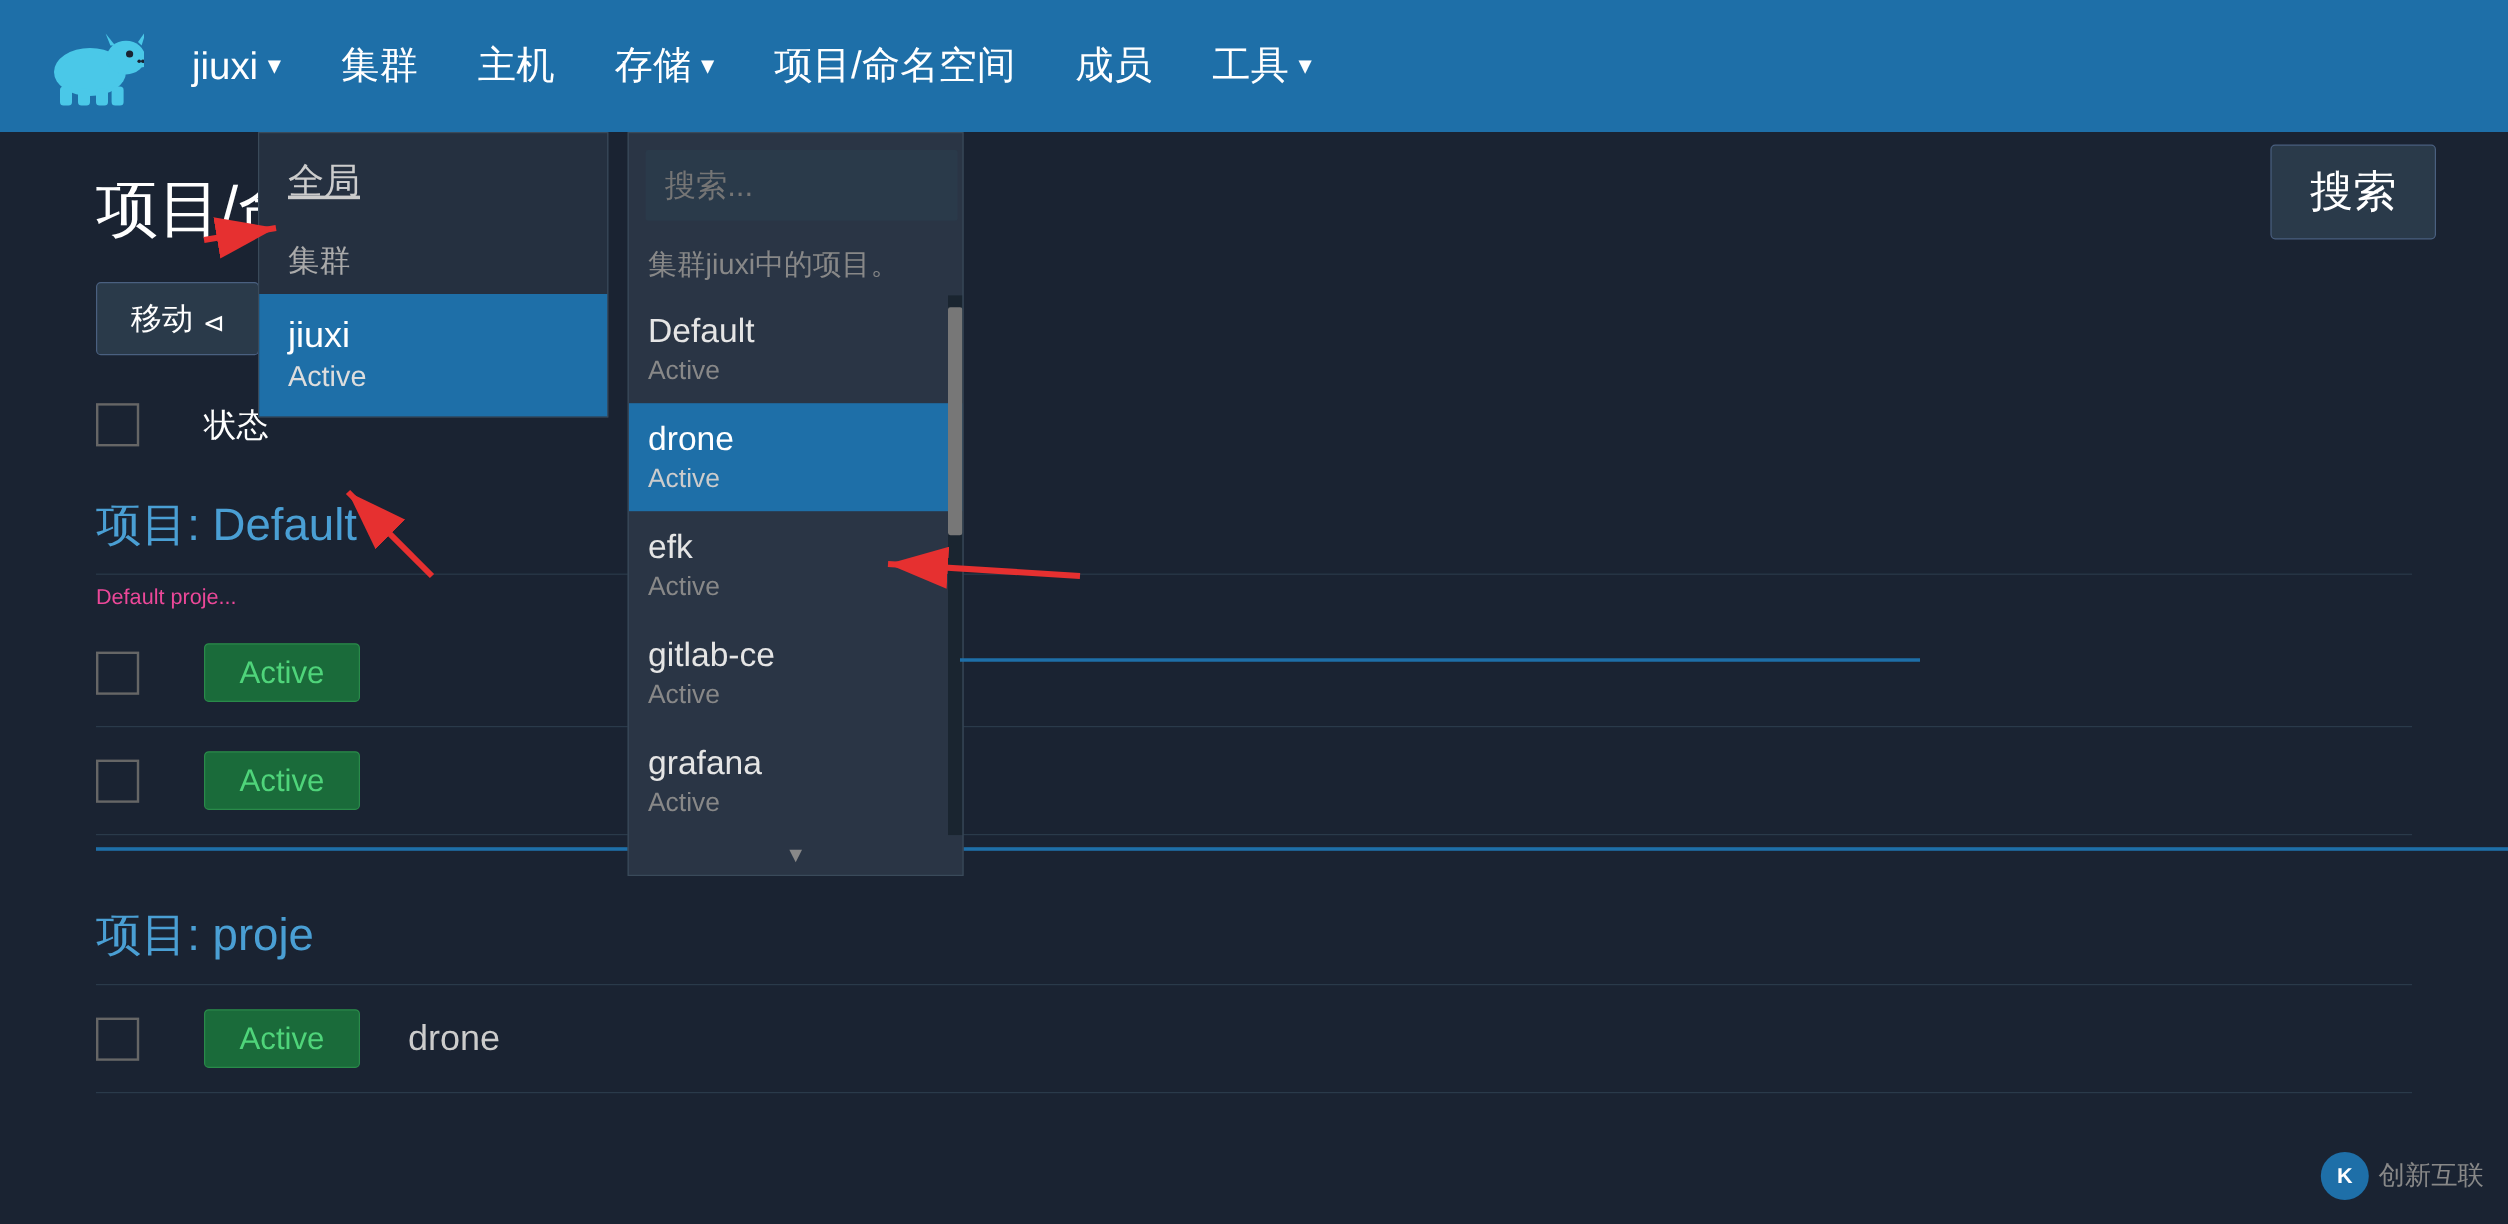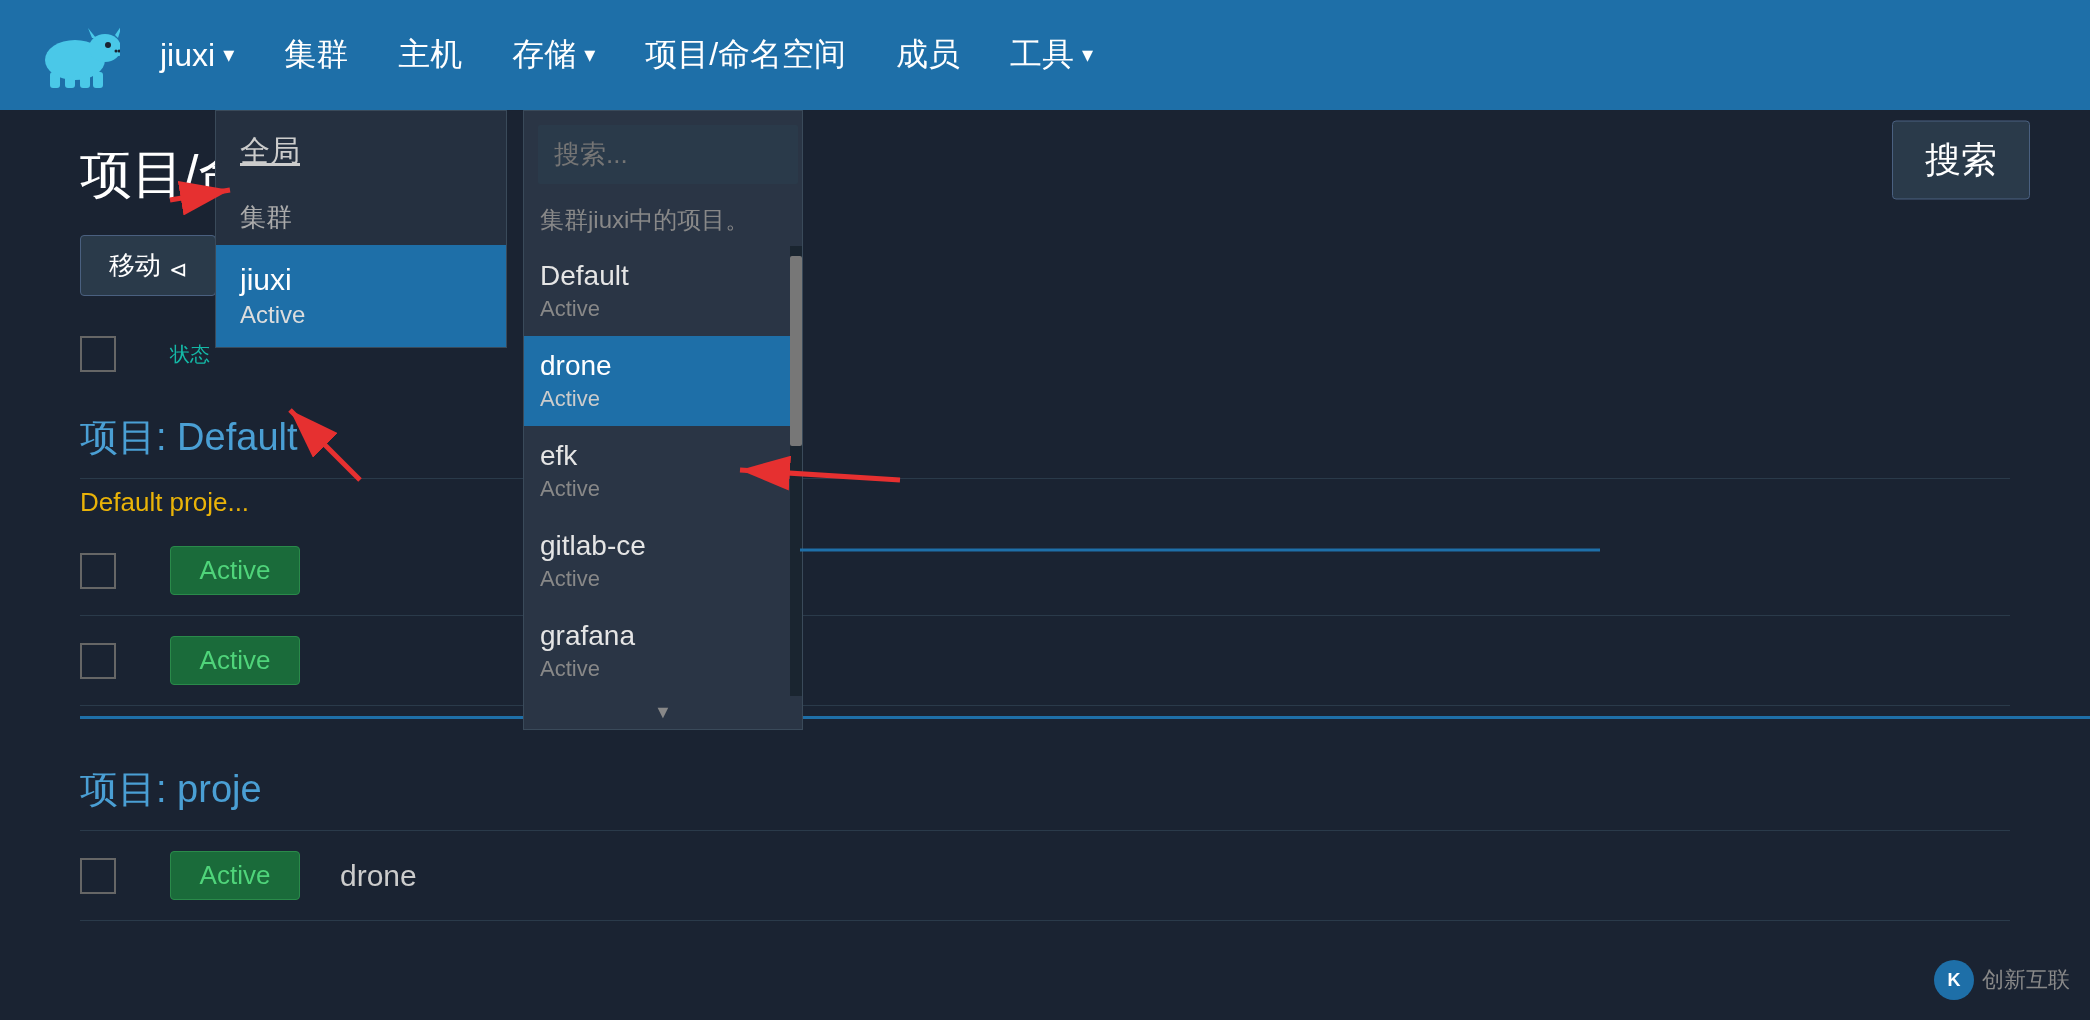--- a/index.html
+++ b/index.html
@@ -76,22 +76,22 @@
       border-radius: 4px;
       display: flex;
       align-items: flex-end;
       gap: 8px;
     }
 
     .table-header {
       display: flex;
       align-items: center;
       padding: 15px 80px;
-      color: #14b8a6;
-      font-size: 20px;
+      color: #ffffff;
+      font-size: 27px;
       gap: 40px;
     }
 
     .checkbox-col {
       width: 50px;
       display: flex;
       align-items: center;
     }
 
     
@@ -100,22 +100,22 @@
     }
 
     .project-header {
       color: #4a9fd4;
       font-size: 38px;
       padding: 15px 0;
       border-bottom: 1px solid #2a3a4a;
     }
 
     .project-desc {
-      color: #eab308;
-      font-size: 26px;
+      color: #ec4899;
+      font-size: 18px;
       padding: 8px 0;
     }
 
     .project-row {
       display: flex;
       align-items: center;
       padding: 20px 0;
       border-bottom: 1px solid #2a3a4a;
       gap: 40px;
     }

